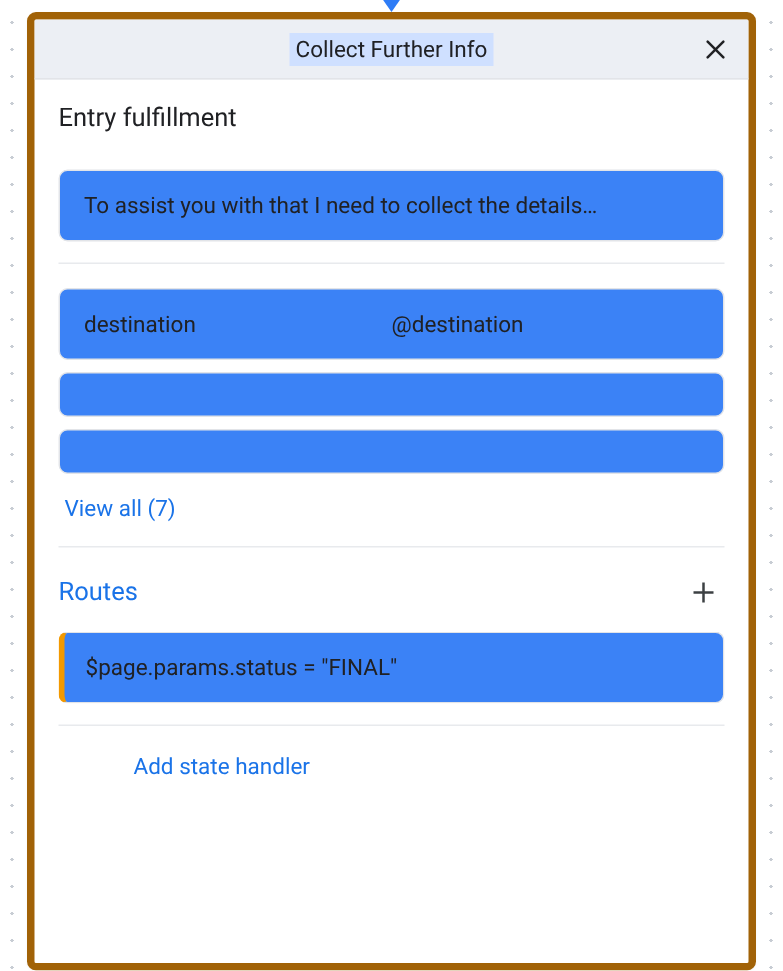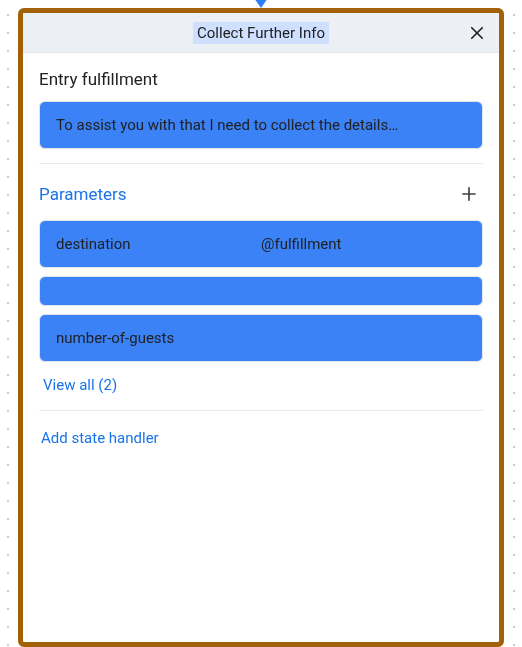--- a/index.html
+++ b/index.html
@@ -79,21 +79,21 @@
   }
   .section {
     padding: 16px 0 14px 0;
     border-bottom: 1px solid #e8eaed;
   }
   .section:last-child { border-bottom: none; }
   .section-title {
     font-size: 17px;
     color: #202124;
     font-weight: 400;
-    margin-bottom: 12px;
+    margin-bottom: 24px;
   }
   .section-head {
     display: flex;
     align-items: center;
     justify-content: space-between;
     margin-bottom: 12px;
   }
   .section-head .section-title { margin-bottom: 0; }
   .section-title.link { color: #1a73e8; }
   .add-btn {
@@ -131,20 +131,21 @@
     font-size: 15px;
     padding: 14px 4px 2px 4px;
     cursor: pointer;
     display: inline-block;
   }
   .add-state {
     color: #1a73e8;
     font-size: 15px;
     padding: 18px 2px 20px 2px;
     cursor: pointer;
+    margin-left: 48px;
   }
 </style>
 </head>
 <body>
 
 <div class="canvas-edge left"></div>
 <div class="canvas-edge right"></div>
 <div class="arrow-in"></div>
 
 <div class="panel">
@@ -160,40 +161,44 @@
   </div>
 
   <div class="panel-body">
 
     <div class="section">
       <div class="section-title">Entry fulfillment</div>
       <div class="card">To assist you with that I need to collect the details…</div>
     </div>
 
     <div class="section">
+
+      <div class="card param-card">
+        <span class="pname">destination</span>
+        <span class="ptype">@destination</span>
+      </div>
+      <div class="card param-card">
+      </div>
+      <div class="card param-card">
+      </div>
+
+      <span class="view-all">View all (7)</span>
+    </div>
+
+    <div class="section">
       <div class="section-head">
-        <div class="section-title link">Parameters</div>
+        <div class="section-title link">Routes</div>
         <div class="add-btn">
           <svg viewBox="0 0 24 24" fill="none">
               <line x1="12" y1="4" x2="12" y2="20"></line>
               <line x1="4" y1="12" x2="20" y2="12"></line>
             </svg>
         </div>
       </div>
-
-      <div class="card param-card">
-        <span class="pname">destination</span>
-        <span class="ptype">@fulfillment</span>
-      </div>
-      <div class="card param-card">
-      </div>
-      <div class="card param-card">
-        <span class="pname">number-of-guests</span>
-      </div>
-
-      <span class="view-all">View all (2)</span>
-    </div>
-
+      <div class="card route-card">
+        <span>$page.params.status = "FINAL"</span>
+      </div>
+    </div>
 
     <div class="add-state">Add state handler</div>
 
   </div>
 </div>
 
 </body></html>

